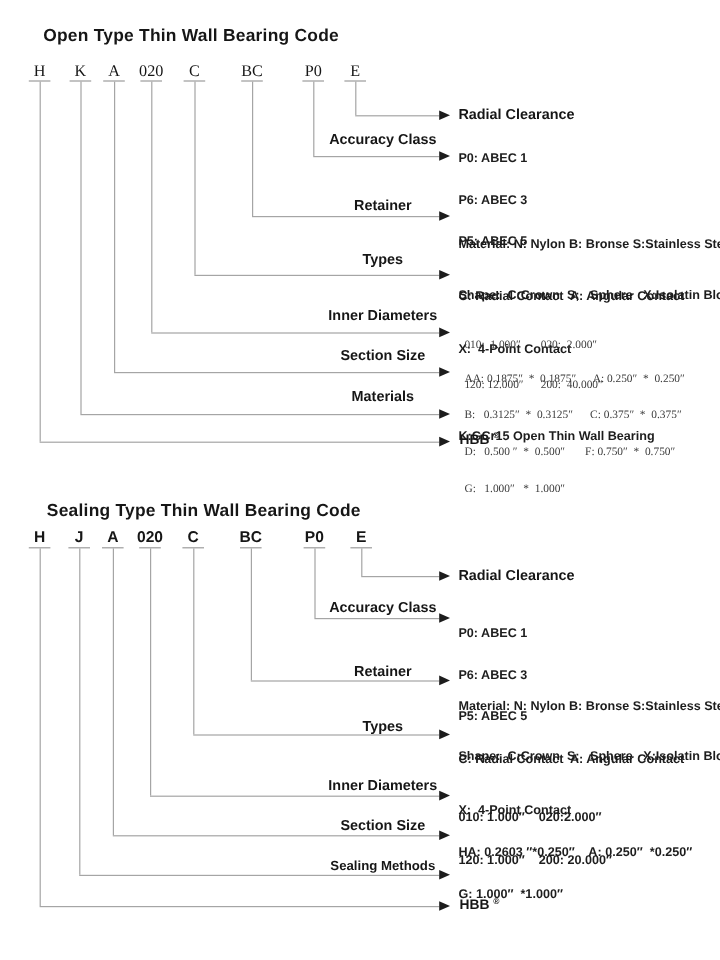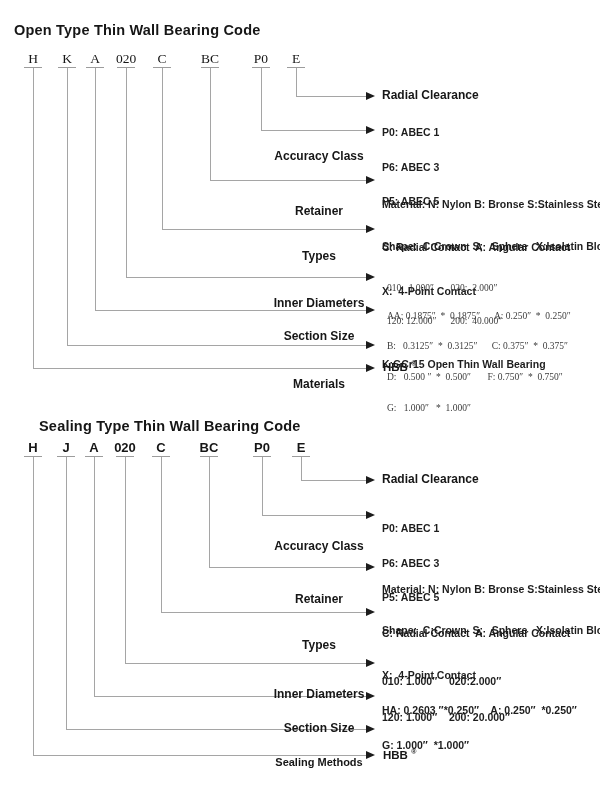--- a/index.html
+++ b/index.html
@@ -7,36 +7,36 @@
         font-family:"Liberation Sans",sans-serif;color:#161616;}
   .title{position:absolute;font-size:14.5px;font-weight:bold;letter-spacing:.2px;white-space:pre;}
   .code-letter{position:absolute;width:44px;text-align:center;font-size:13.5px;white-space:pre;}
   .code-serif{font-family:"Liberation Serif",serif;font-weight:400;}
   .code-sans{font-weight:bold;font-size:13px;}
   .underline{position:absolute;width:18px;height:1px;background:#9c9c9c;}
   .vline{position:absolute;width:1px;background:#a5a5a5;}
   .hline{position:absolute;height:1px;background:#a5a5a5;}
   .arrow{position:absolute;width:0;height:0;margin-top:-4px;
          border-left:9px solid #1c1c1c;border-top:4px solid transparent;border-bottom:4px solid transparent;}
-  .lbl{position:absolute;left:219px;width:200px;text-align:center;font-size:12px;font-weight:bold;white-space:pre;margin-top:40px;}
+  .lbl{position:absolute;left:219px;width:200px;text-align:center;font-size:12px;font-weight:bold;white-space:pre;}
   .lbl-right{position:absolute;left:382px;font-size:12px;font-weight:bold;white-space:pre;}
   .lbl-small{font-size:11px;text-align:center;}
   .desc{position:absolute;left:382px;font-size:10.5px;font-weight:bold;line-height:14px;white-space:pre;color:#1d1d1d;}
   .desc div{height:auto;}
   .desc-serif{position:absolute;left:387px;font-family:"Liberation Serif",serif;font-weight:400;
               font-size:9.5px;color:#3c3c3c;white-space:pre;}
   .brand{position:absolute;left:383px;font-size:11.5px;font-weight:bold;white-space:pre;}
   .brand .reg{font-size:7px;vertical-align:super;font-weight:bold;}
 </style>
 </head>
 <body>
 
 <div id="page">
 
-  <div class="title" style="left:14px;top:22px;">Open Type Thin Wall Bearing Code</div>
+  <div class="title" style="left:36px;top:22px;">Open Type Thin Wall Bearing Code</div>
 
   <div class="code-letter code-serif" style="left:11px;top:51px;">H</div>
   <div class="code-letter code-serif" style="left:45px;top:51px;">K</div>
   <div class="code-letter code-serif" style="left:73px;top:51px;">A</div>
   <div class="code-letter code-serif" style="left:104px;top:51px;">020</div>
   <div class="code-letter code-serif" style="left:140px;top:51px;">C</div>
   <div class="code-letter code-serif" style="left:188px;top:51px;">BC</div>
   <div class="code-letter code-serif" style="left:239px;top:51px;">P0</div>
   <div class="code-letter code-serif" style="left:274px;top:51px;">E</div>
 
@@ -109,21 +109,21 @@
   </div>
 
   <div class="lbl" style="top:289px;">Section Size</div>
   <div class="desc-serif" style="top:290px;line-height:10.3px;">
     <div>AA: 0.1875″  *  0.1875″      A: 0.250″  *  0.250″</div>
     <div>B:   0.3125″  *  0.3125″      C: 0.375″  *  0.375″</div>
     <div>D:   0.500 ″  *  0.500″       F: 0.750″  *  0.750″</div>
     <div>G:   1.000″   *  1.000″</div>
   </div>
 
-  <div class="lbl" style="top:337px;text-align:center;">Materials</div>
+  <div class="lbl" style="top:323px;text-align:center;">Materials</div>
   <div class="desc" style="top:329px;">
     <div>K:GCr15 Open Thin Wall Bearing</div>
   </div>
 
   <div class="brand" style="top:360px;"><span>HBB</span> <span class="reg">®</span></div>
 
   <div class="title" style="left:27px;top:418px;margin-left:12px;">Sealing Type Thin Wall Bearing Code</div>
 
   <div class="code-letter code-sans" style="left:11px;top:440px;">H</div>
   <div class="code-letter code-sans" style="left:44px;top:440px;">J</div>

